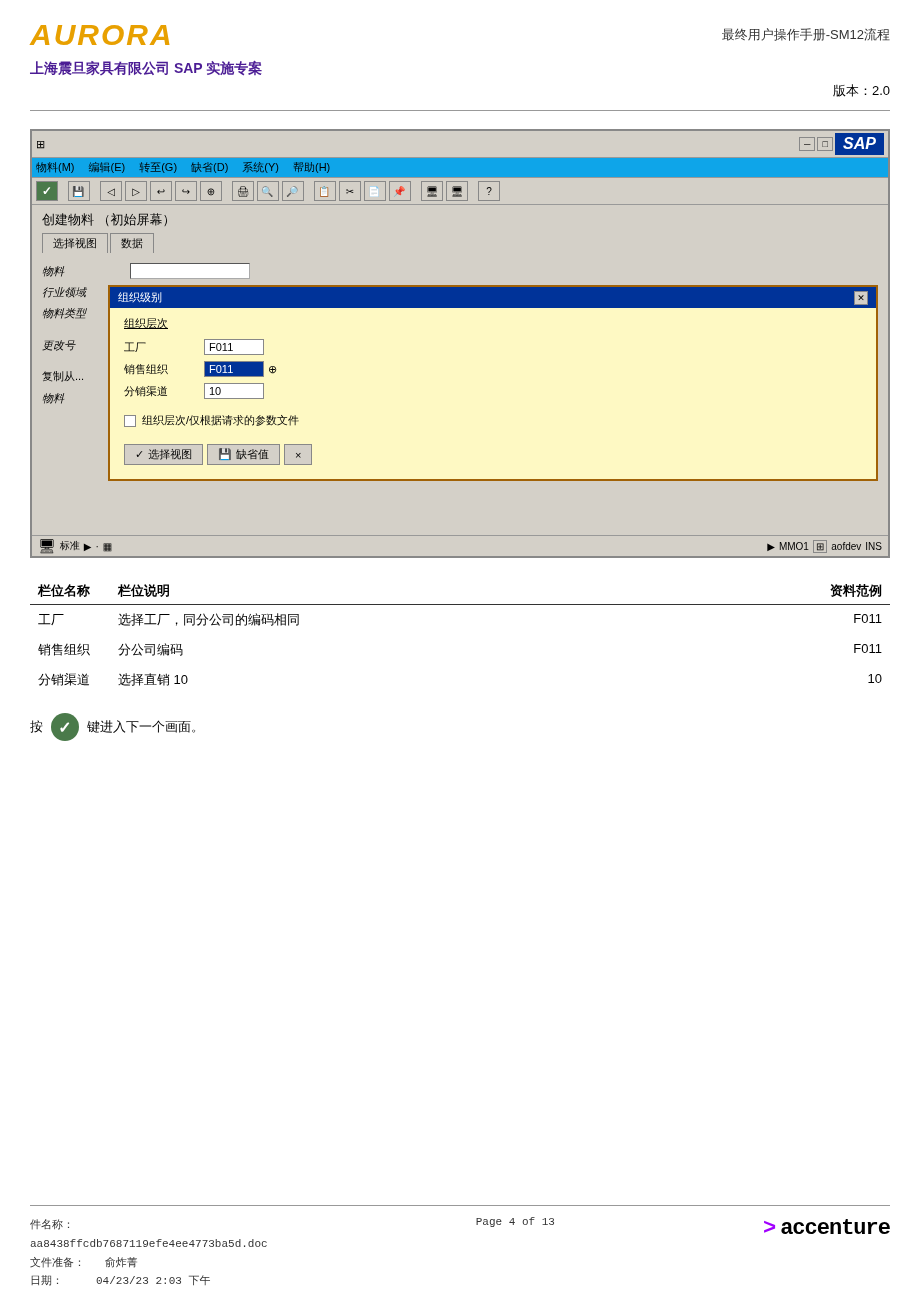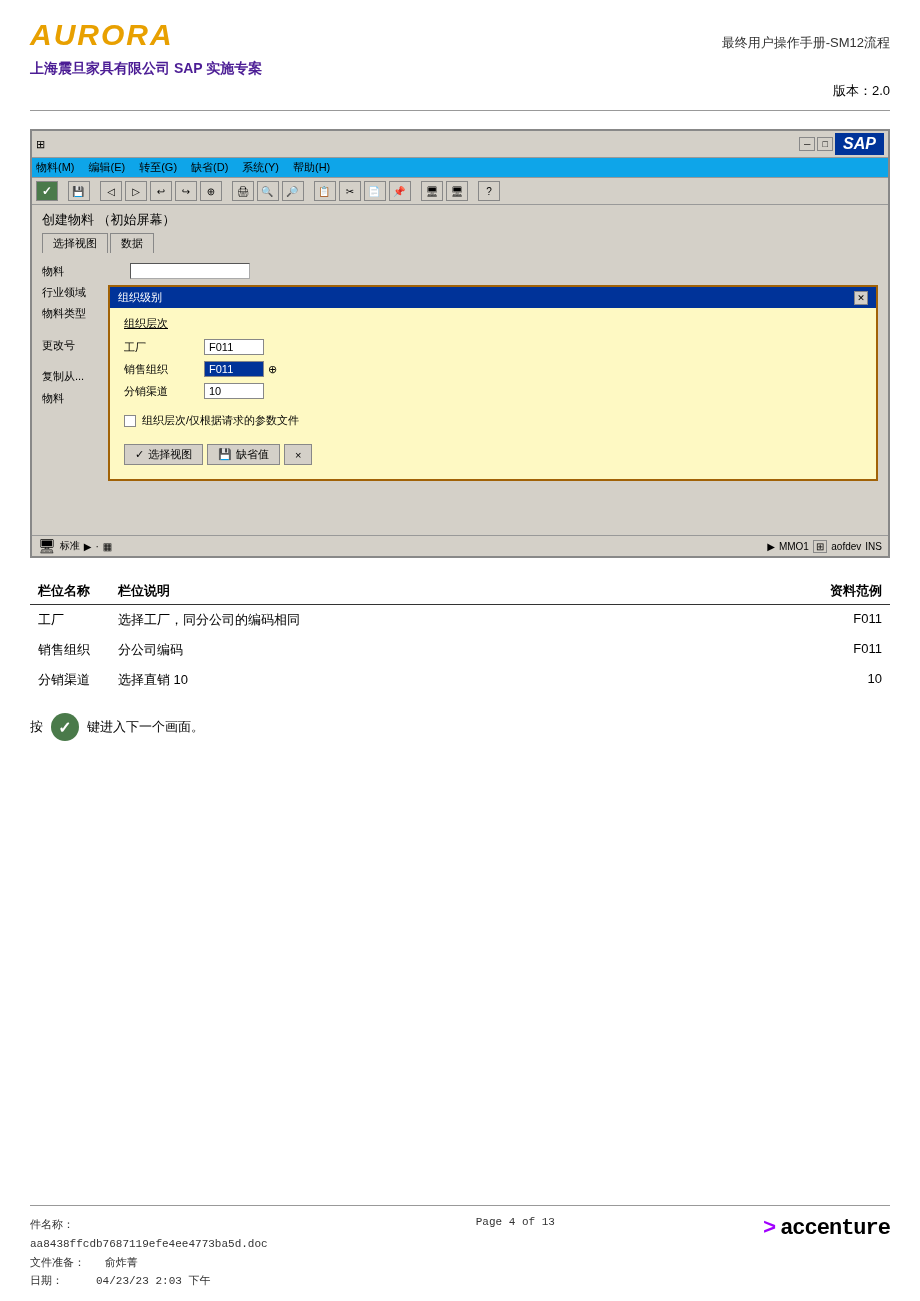--- a/index.html
+++ b/index.html
@@ -10,21 +10,21 @@
       min-height: 1301px;
       font-size: 13px;
       color: #000;
     }
 
     
     .header {
       padding: 18px 30px 0 30px;
       display: flex;
       justify-content: space-between;
-      align-items: flex-end;
+      align-items: flex-start;
     }
     .aurora-logo {
       font-size: 28px;
       font-weight: bold;
       color: #e8a000;
       font-style: italic;
       letter-spacing: 1px;
     }
     .aurora-logo span {
       color: #e8a000;
@@ -164,20 +164,21 @@
     
     .form-row {
       display: flex;
       align-items: center;
       margin-bottom: 6px;
       font-size: 11px;
     }
     .form-label {
       width: 88px;
       color: #000;
+      font-style: italic;
     }
     .form-value {
       font-size: 11px;
     }
 
     
     .dialog-overlay {
       position: absolute;
       top: 30px;
       left: 76px;

